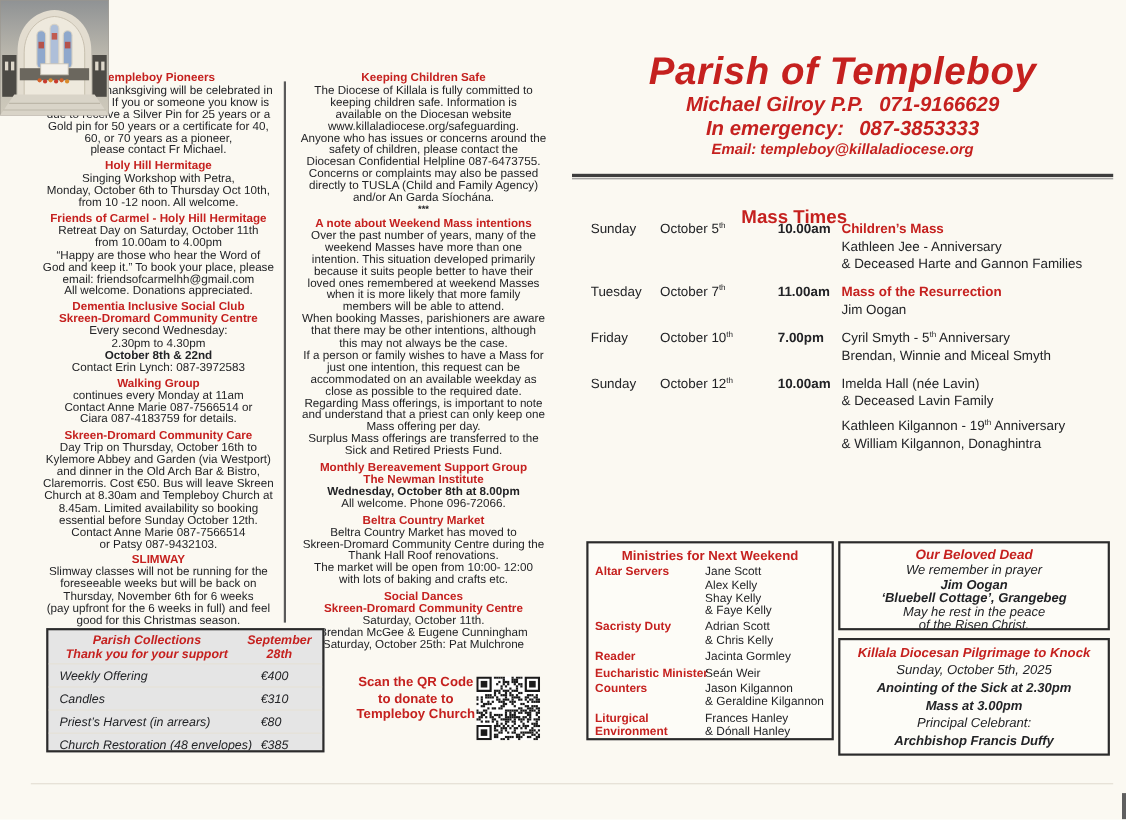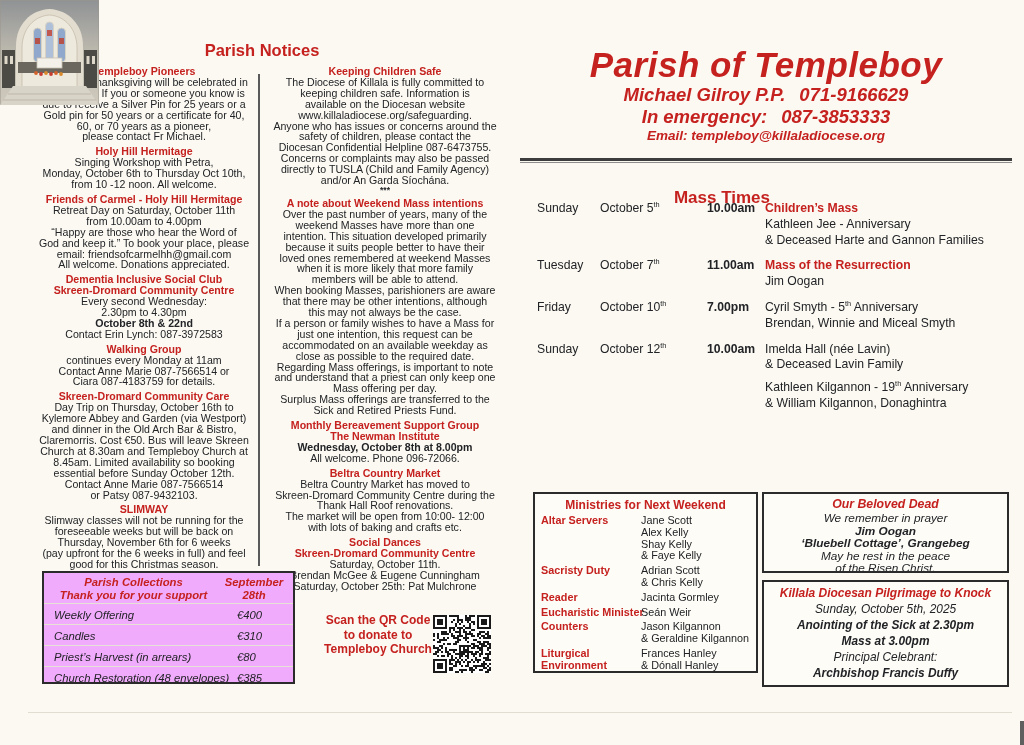--- a/index.html
+++ b/index.html
@@ -16,21 +16,21 @@
   #mid-col{left:261px;top:66px;width:248px;}
   .sec{margin-bottom:4px;}
   .sec-title{color:var(--red);font-weight:bold;white-space:nowrap;}
   .ln{white-space:nowrap;}
   .ln.b{font-weight:bold;}
   .ln.stars{font-size:8.5px;line-height:8px;font-weight:bold;}
   #col-divider{left:258px;top:74px;width:1.5px;height:492px;background:#5a5a5a;}
 
   
   #collections{left:42px;top:571px;width:253px;height:113px;border:2px solid #2b2b2b;
-    box-sizing:border-box;background:#f0abfc;font-style:italic;overflow:hidden;}
+    box-sizing:border-box;background:#e5e5e5;font-style:italic;overflow:hidden;}
   .col-hdr{display:grid;grid-template-columns:1fr 70px;padding:3px 4px 2px 4px;
     color:var(--red);font-weight:bold;font-size:11.3px;line-height:12.5px;text-align:center;}
   .col-row{display:grid;grid-template-columns:1fr 56px;font-size:11.3px;line-height:12px;
     padding:4.5px 0 3.5px 10px;border-top:1px solid #e6e2d6;}
   .col-amt{text-align:left;}
 
   
   #qr-caption{left:318px;top:613px;width:120px;text-align:center;color:var(--red);
     font-weight:bold;font-size:12px;line-height:14.5px;}
   #qr-svg{left:433px;top:615px;}
@@ -73,21 +73,20 @@
 
   
   #footer-line{left:28px;top:712px;width:984px;height:1px;background:#e1ddd1;}
   #scan-mark{left:1020px;top:721px;width:4px;height:24px;background:#5f5f5f;}
 </style>
 </head>
 <body>
 
 <div id="page">
 
-  <div id="notices-title" class="abs">Parish Notices</div>
   <div id="left-col" class="abs notice-col">
       <div class="sec">
         <div class="sec-title">Templeboy Pioneers</div>
         <div class="ln">A Mass of Thanksgiving will be celebrated in</div>
         <div class="ln">due course. If you or someone you know is</div>
         <div class="ln">due to receive a Silver Pin for 25 years or a</div>
         <div class="ln">Gold pin for 50 years or a certificate for 40,</div>
         <div class="ln">60, or 70 years as a pioneer,</div>
         <div class="ln">please contact Fr Michael.</div>
       </div>

